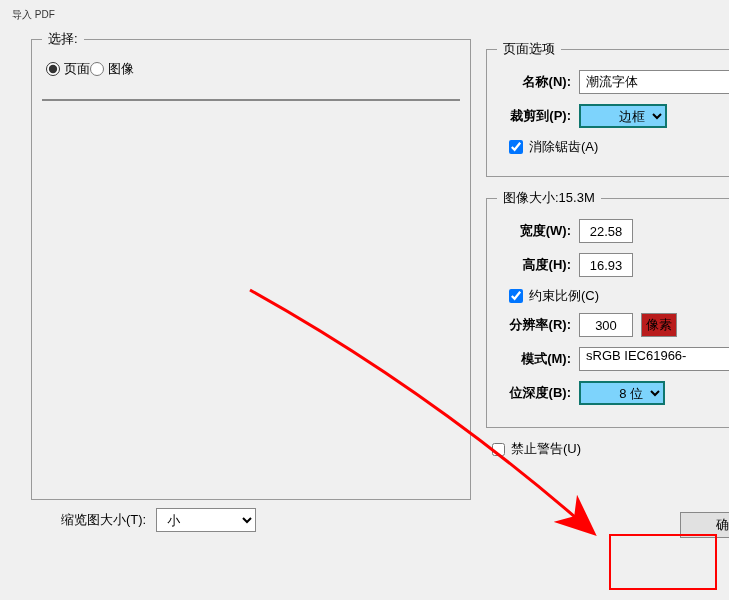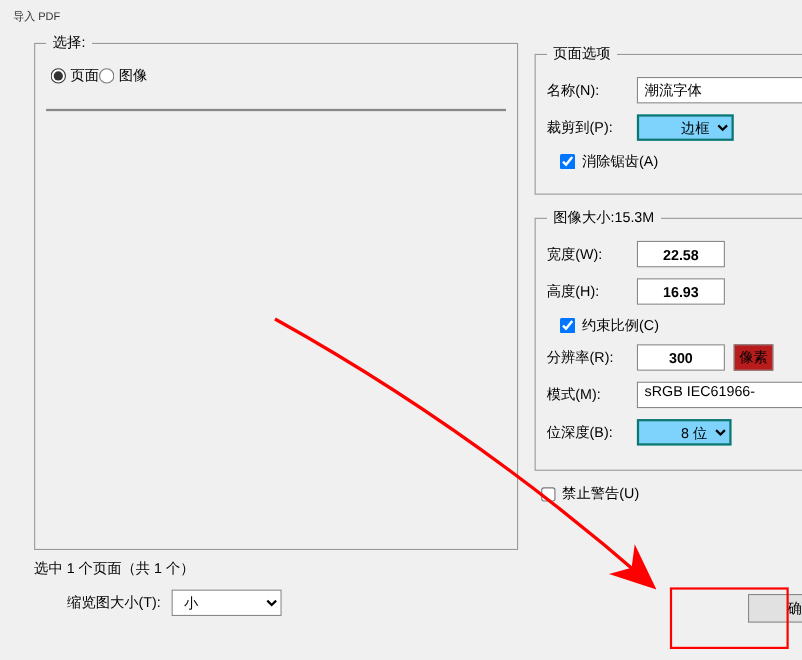--- a/index.html
+++ b/index.html
@@ -25,24 +25,24 @@
 .scrollbar-track { position: absolute; right: 0; top: 0; width: 17px; height: 100%; background: #e8e8e8; border-left: 1px solid #ccc; }
 .scroll-arrow-up { position: absolute; top: 0; left: 0; right: 0; height: 17px; display: flex; align-items: center; justify-content: center; color: #555; font-size: 10px; }
 .scroll-arrow-down { position: absolute; bottom: 0; left: 0; right: 0; height: 17px; display: flex; align-items: center; justify-content: center; color: #555; font-size: 10px; }
 
 .bottom-info { padding-top: 8px; }
 .selection-count { margin-bottom: 10px; }
 .thumb-size-row { display: flex; align-items: center; gap: 10px; padding-left: 30px; margin-bottom: 6px; }
 .select-box { height: 24px; width: 100px; border: 1px solid #888; background: #fff; padding: 0 6px; }
 
 .form-row { display: flex; align-items: center; gap: 8px; margin-bottom: 10px; }
-.form-label { flex: 0 0 74px; text-align: left; }
+.form-label { flex: 0 0 74px; text-align: right; font-weight: bold; }
 .text-input { height: 24px; border: 1px solid #888; padding: 0 6px; background: #fff; }
 .text-input.name { flex: 1; min-width: 0; }
-.text-input.num { width: 80px; text-align: center; font-weight: bold; }
+.text-input.num { width: 54px; text-align: center; }
 
 .select-narrow { height: 24px; width: 88px; border: 2px solid #0f766e; background: #7dd3fc; padding: 0 4px; text-align: right; }
 
 .checkbox-row { display: flex; align-items: center; gap: 6px; margin-left: 12px; margin-bottom: 8px; }
 .checkbox-row input { width: 14px; height: 14px; }
 
 .warning-row { display: flex; align-items: center; gap: 6px; margin-left: 6px; }
 
 .button-row { margin-top: auto; display: flex; justify-content: flex-end; padding-top: 20px; padding-right: 2px; }
 .ok-button { width: 98px; height: 26px; border: 1px solid #888; background: #e1e1e1; cursor: pointer; }
@@ -81,21 +81,20 @@
       <div class="thumbnail-area">
 
         <div class="scrollbar-track">
           <div class="scroll-arrow-up">▲</div>
           <div class="scroll-arrow-down">▼</div>
         </div>
       </div>
     </fieldset>
 
     <div class="bottom-info">
-      <div class="selection-count">选中 1 个页面（共 1 个）</div>
       <div class="thumb-size-row">
         <span>缩览图大小(T):</span>
         <select class="select-box">
           <option>小</option>
         </select>
       </div>
     </div>
   </div>
 
   <div class="right-panel">

